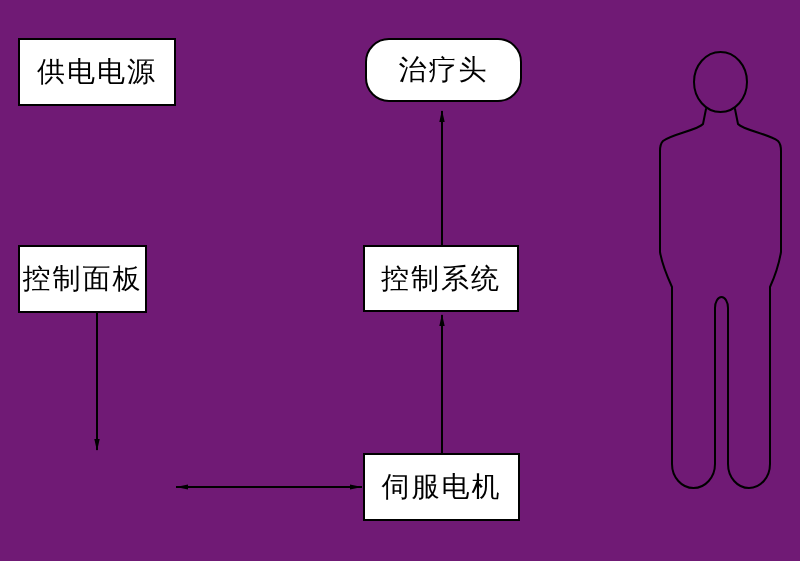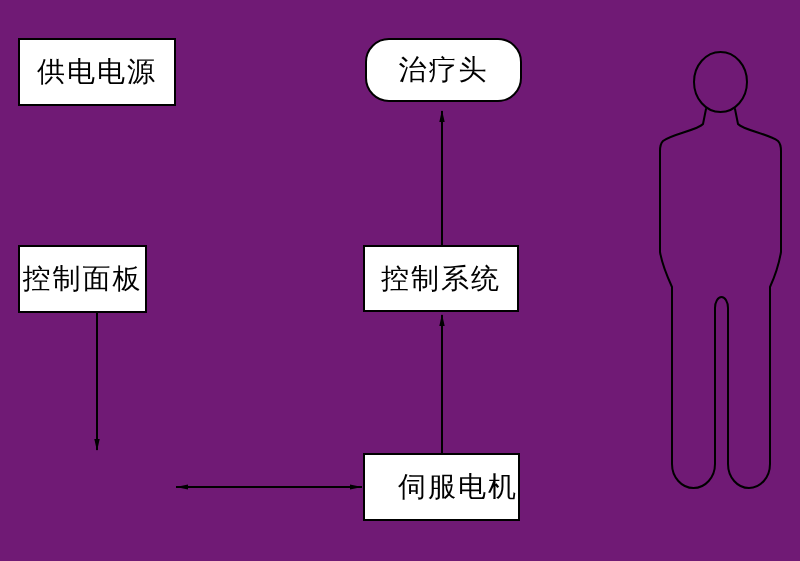--- a/index.html
+++ b/index.html
@@ -35,21 +35,21 @@
     font-size: 28px;
     letter-spacing: 2px;
     color: #000000;
     white-space: nowrap;
   }
   #box-power  { left: 18px;  top: 38px;  width: 158px; height: 68px; }
   #box-panel  { left: 18px;  top: 245px; width: 129px; height: 68px; }
   #box-system { left: 18px;  top: 453px; width: 157px; height: 68px; }
   #box-head   { left: 365px; top: 38px;  width: 157px; height: 64px; border-radius: 24px; }
   #box-shaft  { left: 363px; top: 245px; width: 156px; height: 67px; }
-  #box-motor  { left: 363px; top: 453px; width: 157px; height: 68px; justify-content: flex-end; }
+  #box-motor  { left: 363px; top: 453px; width: 157px; height: 68px; }
 </style>
 </head>
 <body>
 
 <div class="canvas">
 
   <svg class="overlay" viewBox="0 0 800 561" xmlns="http://www.w3.org/2000/svg">
 
     <g stroke="#000000" stroke-width="2" fill="none">
       <line x1="97" y1="313" x2="97" y2="450"></line>

